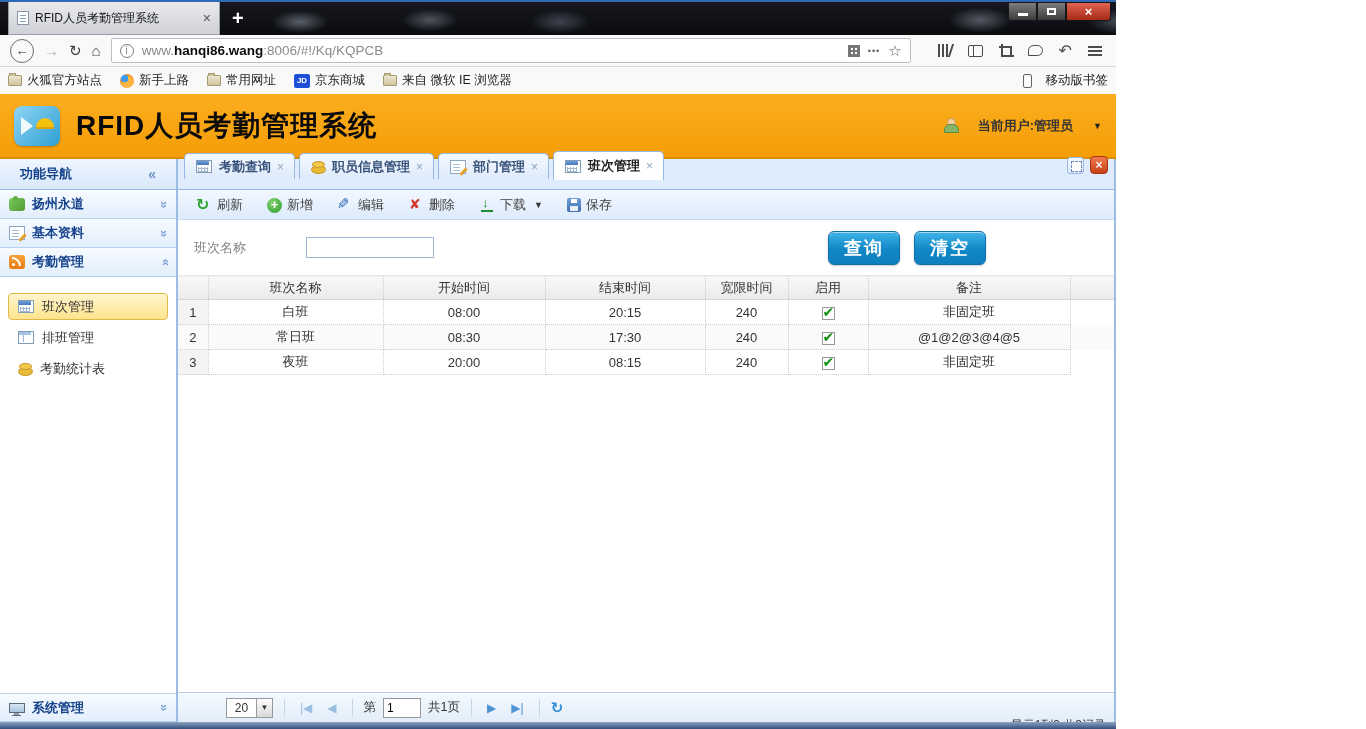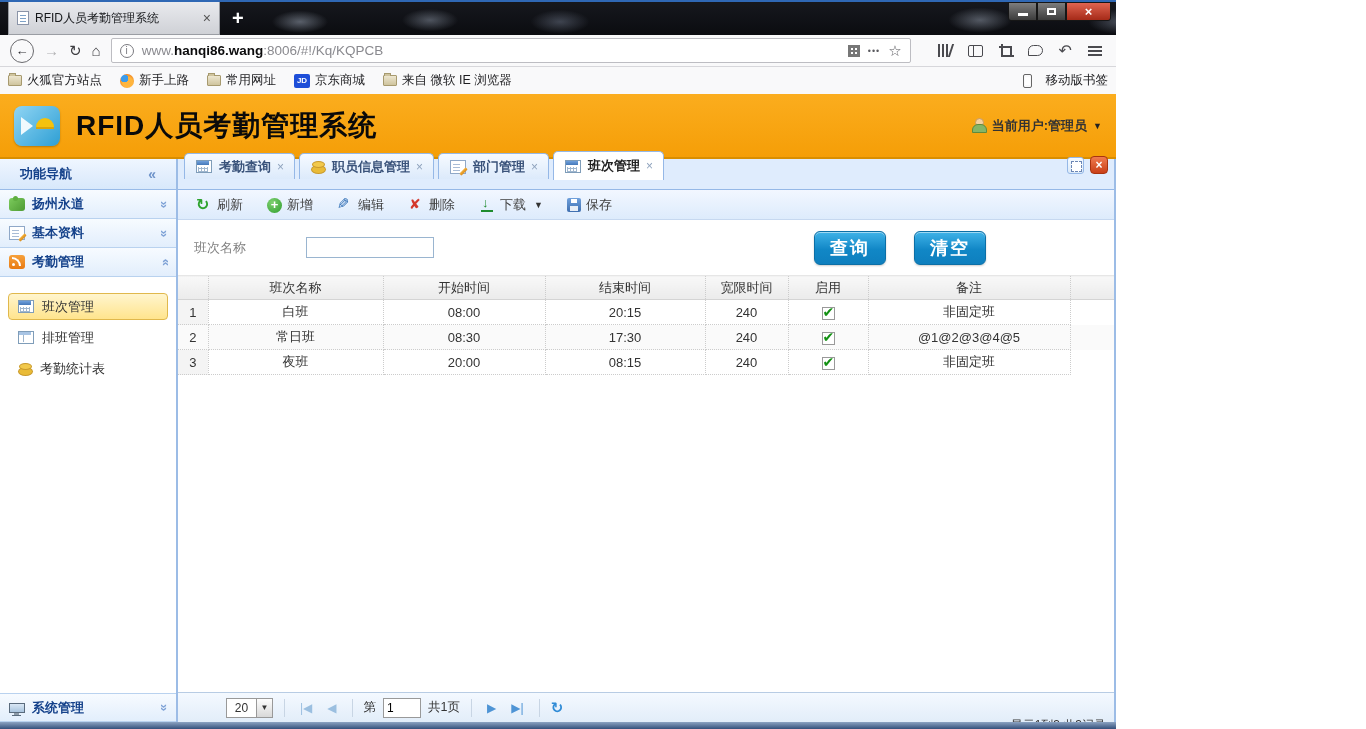--- a/index.html
+++ b/index.html
@@ -68,21 +68,21 @@
   .i-phone{width:9px;height:14px;border:1px solid #666;border-radius:2px;position:relative;}
   .i-phone:before{content:"";position:absolute;left:1px;top:2px;width:5px;height:8px;background:#fff;}
   .bm-right{margin-left:auto;display:flex;align-items:center;gap:14px;}
 
   
   .appheader{height:65px;flex:0 0 65px;background:linear-gradient(#FBAD1E,#F59E07);border-bottom:2px solid #D98E00;display:flex;align-items:center;padding:0 14px;position:relative;}
   .logo{width:46px;height:40px;border-radius:8px;background:linear-gradient(135deg,#90D5F4,#2E9FD4);position:relative;flex:0 0 46px;box-shadow:0 1px 2px rgba(0,0,0,.25);}
   .logo:before{content:"";position:absolute;left:7px;top:11px;border-left:12px solid rgba(255,255,255,.9);border-top:9px solid transparent;border-bottom:9px solid transparent;}
   .logo:after{content:"";position:absolute;right:6px;top:12px;width:18px;height:9px;background:#F4C20D;border-radius:9px 9px 0 0;box-shadow:0 2px 0 #D9A50A;}
   .apptitle{font-size:28px;font-weight:900;color:#0a0a0a;margin-left:16px;letter-spacing:1px;}
-  .userchip{margin-left:auto;display:flex;align-items:center;gap:6px;font-size:13px;color:#333;font-weight:bold;}
+  .userchip{margin-left:auto;display:flex;align-items:center;gap:20px;font-size:13px;color:#333;font-weight:bold;}
   .i-person{width:16px;height:15px;position:relative;display:inline-block;}
   .i-person:before{content:"";position:absolute;left:5px;top:0;width:7px;height:7px;border-radius:50%;background:#F4D0A0;border:1px solid #C89A5E;}
   .i-person:after{content:"";position:absolute;left:2px;bottom:0;width:13px;height:7px;border-radius:6px 6px 0 0;background:#86B567;border:1px solid #5E8A3F;}
   .caret{font-size:9px;color:#222;}
 
   
   .main{flex:1;display:flex;min-height:0;}
 
   
   .sidebar{width:178px;flex:0 0 178px;background:#fff;border-right:2px solid #9CBCE6;display:flex;flex-direction:column;}
@@ -143,21 +143,21 @@
   .ic-download:before{content:"\2193";position:absolute;left:3px;top:-2px;font-size:13px;font-weight:bold;color:#1F8C2F;}
   .ic-download:after{content:"";position:absolute;left:2px;bottom:1px;width:12px;height:2px;background:#1F8C2F;}
   .ic-save{background:linear-gradient(#6FA0DC,#3F6FB0);border-radius:2px;width:14px;height:14px;margin-top:1px;}
   .ic-save:before{content:"";position:absolute;left:4px;top:1px;width:6px;height:4px;background:#fff;}
   .ic-save:after{content:"";position:absolute;left:3px;bottom:1px;width:8px;height:5px;background:#E8EEF6;}
   .dd{font-size:9px;color:#333;margin-left:3px;}
 
   .searchrow{height:55px;flex:0 0 55px;display:flex;align-items:center;padding:0 16px;background:#fff;}
   .searchrow label{font-size:13px;color:#808080;}
   .searchrow input{width:128px;height:21px;border:1px solid #9AB5D0;margin-left:60px;font-size:13px;padding:0 4px;}
-  .btns{margin-left:auto;margin-right:112px;display:flex;gap:28px;}
+  .btns{margin-left:auto;margin-right:112px;display:flex;gap:14px;}
   .bluebtn{width:72px;height:34px;border:1px solid #0C6FA6;border-radius:6px;color:#fff;font-size:18px;font-weight:bold;letter-spacing:2px;
     background:linear-gradient(#3FB3E8,#1187C6 55%,#0E7FBE);box-shadow:inset 0 1px 0 rgba(255,255,255,.5),0 1px 2px rgba(0,0,0,.2);display:flex;align-items:center;justify-content:center;}
 
   .grid{flex:0 0 auto;}
   table.dg{border-collapse:collapse;width:100%;table-layout:fixed;font-size:13px;color:#333;}
   .dg th{height:24px;background:linear-gradient(#F8F8F8,#EBEBEB);border-bottom:1px solid #D4D4D4;border-top:1px solid #E6E6E6;font-weight:normal;border-right:1px dotted #CCC;}
   .dg th.filler,.dg td.filler{border-right:none;}
   .dg td{height:25px;text-align:center;border-bottom:1px dotted #CCC;border-right:1px dotted #CCC;background:#fff;}
   .dg tr.even td{background:#FAFAFA;}
   .dg td.rn{background:#F4F4F4;}

